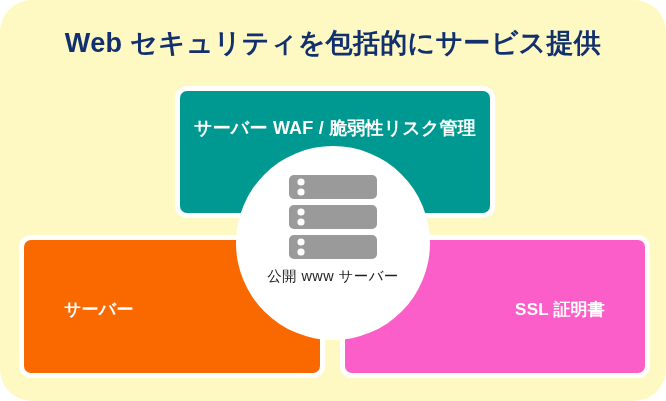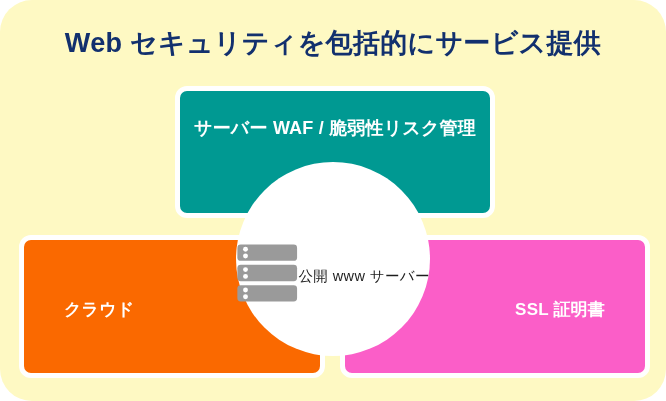--- a/index.html
+++ b/index.html
@@ -92,27 +92,27 @@
   #panel-ssl .panel-label {
     position: absolute;
     right: 40px;
     top: 58px;
   }
 
   
   #center-circle {
     position: absolute;
     left: 236px;
-    top: 162px;
+    top: 146px;
     width: 194px;
     height: 194px;
     border-radius: 50%;
     background: #ffffff;
     display: flex;
-    flex-direction: row;
+    flex-direction: column;
     align-items: center;
     justify-content: flex-start;
     padding-top: 28px;
     box-sizing: border-box;
   }
 
   #server-icon {
     width: 92px;
     height: 86px;
     display: block;
@@ -131,21 +131,21 @@
 
 <div id="canvas">
 
   <div id="title">Web セキュリティを包括的にサービス提供</div>
 
   <div class="panel" id="panel-waf">
     <span class="panel-label">サーバー WAF / 脆弱性リスク管理</span>
   </div>
 
   <div class="panel" id="panel-scan">
-    <span class="panel-label">クラウド</span>
+    <span class="panel-label">サーバー</span>
   </div>
 
   <div class="panel" id="panel-ssl">
     <span class="panel-label">SSL 証明書</span>
   </div>
 
   <div id="center-circle">
     <svg id="server-icon" viewBox="0 0 92 86" aria-hidden="true">
       <g fill="#9a9a9a">
         <rect x="2" y="1" width="88" height="24" rx="5" ry="5"></rect>

